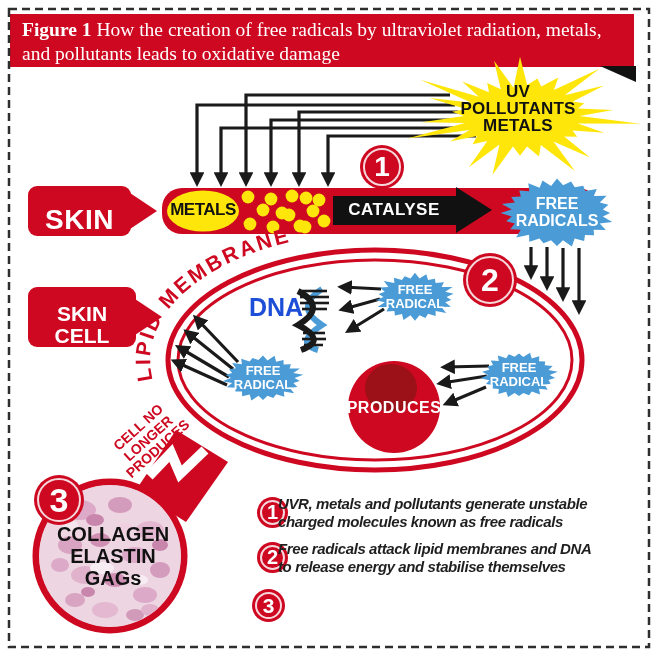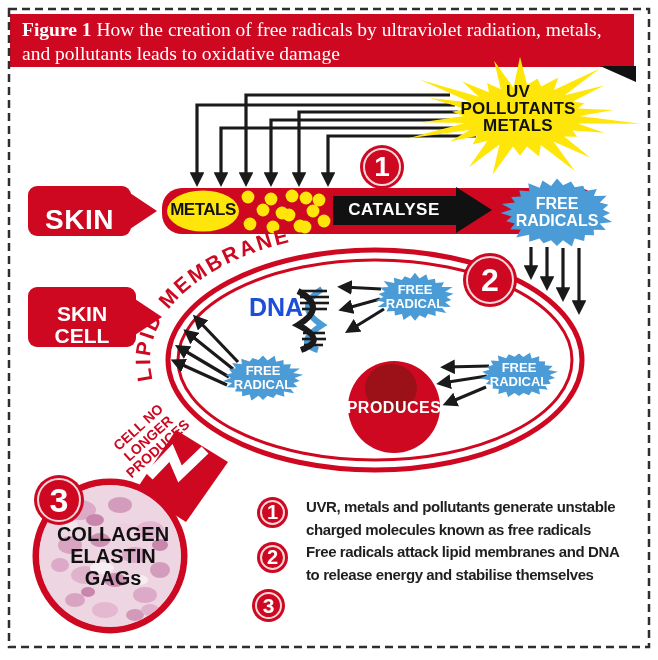--- a/index.html
+++ b/index.html
@@ -22,22 +22,22 @@
        text-align:center;color:#fff;}
   .callout{position:absolute;background:var(--red);border-radius:9px;color:#fff;font-weight:bold;
        display:flex;align-items:flex-end;justify-content:center;text-align:center;white-space:pre-line;}
   .callout::after{content:"";position:absolute;left:99%;top:50%;transform:translateY(-50%);
        border-top:18px solid transparent;border-bottom:18px solid transparent;
        border-left:27px solid var(--red);}
   .badge{position:absolute;border-radius:50%;background:var(--red);color:#fff;font-weight:bold;
        display:flex;align-items:center;justify-content:center;}
   .badge::before{content:"";position:absolute;inset:3px;border:2px solid #f6d7dc;border-radius:50%;}
   .badge span{position:relative;}
-  .step-text{position:absolute;left:306px;color:#1f1f1f;font-weight:bold;font-size:15px;
-       line-height:23px;letter-spacing:-0.4px;white-space:pre-line;}
+  .step-text{position:absolute;left:278px;color:#1f1f1f;font-weight:bold;font-size:15px;
+       line-height:18px;letter-spacing:-0.4px;white-space:pre-line;font-style:italic;}
 </style>
 </head>
 <body>
 
 <div id="stage">
 
   <div id="title-bar">
     <b>Figure 1</b>
     <span>How the creation of free radicals by ultraviolet radiation, metals, and pollutants leads to oxidative damage</span>
   </div>

